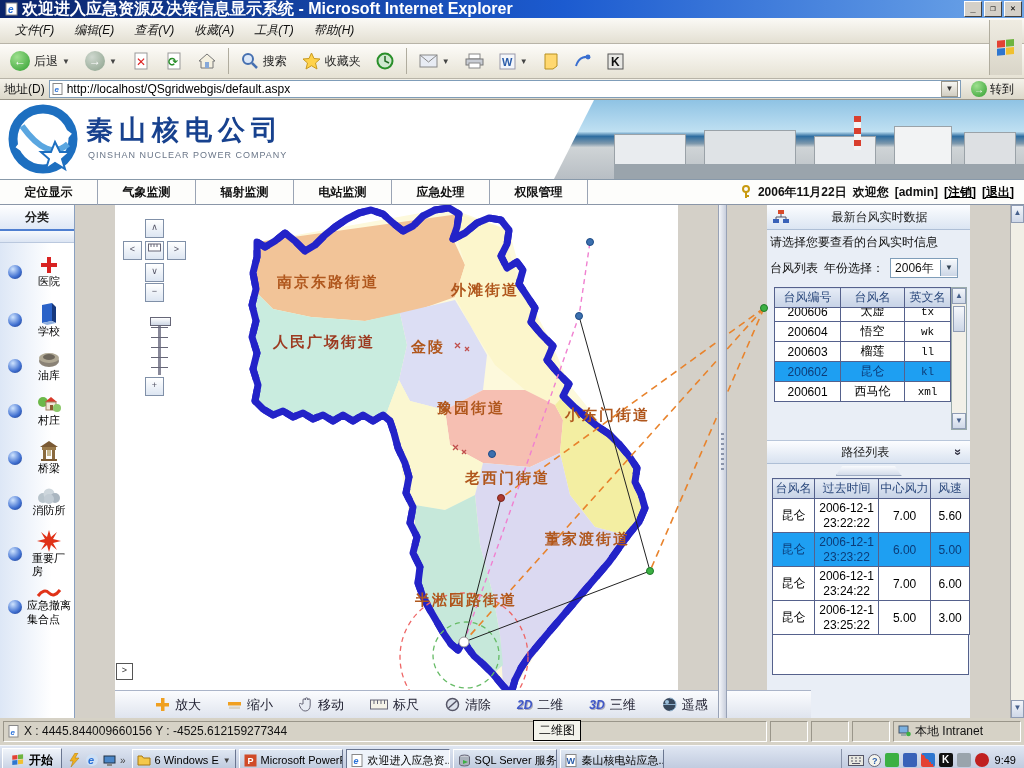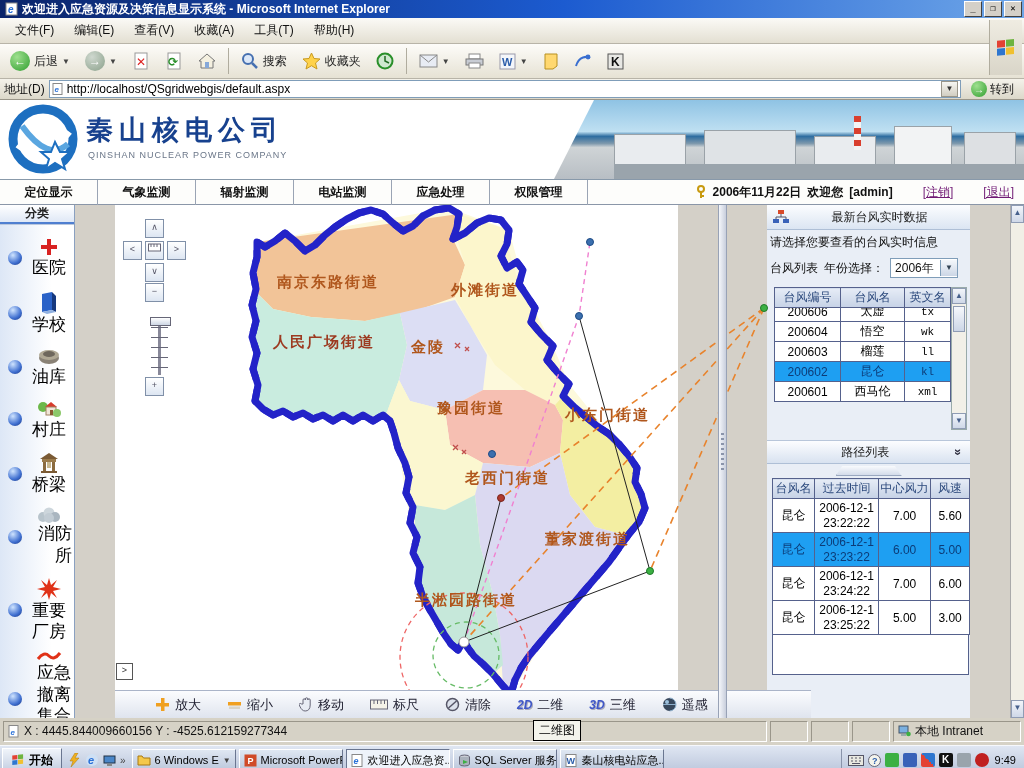--- a/index.html
+++ b/index.html
@@ -3,28 +3,28 @@
 <meta charset="utf-8">
 <style>
   html,body{margin:0;padding:0;background:#000;}
   .screen{position:relative;width:1024px;height:768px;overflow:hidden;
           font-family:"Liberation Sans","DejaVu Sans",sans-serif;font-size:12px;
           background:#d4d0c8;}
   
   .titlebar{height:18px;background:linear-gradient(90deg,#0a246a,#1c5bd0 55%,#6ea6e8);
             display:flex;align-items:center;padding:0 2px;color:#fff;}
   .titlebar .ticon{width:14px;height:14px;margin:0 3px;}
-  .ttext{font-weight:bold;font-size:12px;flex:1;white-space:nowrap;overflow:hidden;}
+  .ttext{font-weight:bold;font-size:16px;flex:1;white-space:nowrap;overflow:hidden;}
   .winbtns{display:flex;gap:2px;}
   .wbtn{width:16px;height:14px;background:#d4d0c8;border:1px solid;border-color:#fff #404040 #404040 #fff;
         color:#000;font-size:9px;line-height:12px;text-align:center;font-family:"DejaVu Sans Mono",monospace;}
   
   .menubar{height:25px;background:linear-gradient(#fbfaf6,#e3dfd2);display:flex;align-items:center;
            border-bottom:1px solid #b8b4a8;padding-left:6px;gap:2px;}
-  .menuitem{padding:3px 9px;color:#111;}
+  .menuitem{padding:3px 9px;color:#111;font-style:italic;}
   .winlogo{position:absolute;right:2px;top:20px;width:32px;height:55px;background:linear-gradient(#efece2,#d9d5c8);
            border-left:1px solid #b0ac9e;display:flex;align-items:center;justify-content:center;}
   .toolbar{height:34px;background:linear-gradient(#fdfcf9,#e6e2d4);display:flex;align-items:center;
            border-bottom:1px solid #b8b4a8;padding-left:4px;gap:3px;}
   .tbtn{display:flex;align-items:center;gap:4px;padding:2px 5px;border:1px solid transparent;border-radius:2px;color:#222;}
   .tsep{width:1px;height:26px;background:#b0ac9e;margin:0 3px;}
   .caret{font-size:8px;color:#444;}
   .cir{width:20px;height:20px;border-radius:50%;display:inline-flex;align-items:center;justify-content:center;
        color:#fff;font-weight:bold;font-size:12px;}
   .green{background:radial-gradient(circle at 35% 30%,#9fe08f,#2f9e2f);}
@@ -42,32 +42,32 @@
   .brandsub{position:absolute;left:88px;top:50px;color:#6a7688;font-size:9px;letter-spacing:1px;}
   .photo{position:absolute;right:0;top:0;width:470px;height:79px;
          background:linear-gradient(#8fc3e4 0%,#bfe0f2 40%,#2e6da0 46%,#7d98ac 55%,#cfd4d6 60%,#b8bec4 100%);
          clip-path:polygon(40px 0,100% 0,100% 100%,0 100%);}
   .bld{position:absolute;background:#e9ecef;border:1px solid #9aa2a8;}
   .chimney{position:absolute;width:7px;height:34px;background:repeating-linear-gradient(#d93f2e 0 6px,#f4f4f4 6px 12px);}
   
   .navbar{height:24px;background:#fdfdfb;border-bottom:1px solid #8a96a8;display:flex;align-items:center;}
   .navtab{width:97px;text-align:center;font-weight:bold;color:#111;border-right:1px solid #9aa4b4;padding:4px 0;}
   .userarea{margin-left:auto;display:flex;align-items:center;gap:6px;padding-right:10px;font-weight:bold;color:#111;}
-  .olink{color:#701a75;text-decoration:underline;font-weight:normal;margin-left:24px;}
+  .olink{color:#000000;text-decoration:underline;font-weight:bold;}
   
   .content{height:513px;display:flex;gap:40px;}
   .sidebar{width:88px;background:linear-gradient(90deg,#dde7f6,#ffffff 70%);border-right:1px solid #8aa0c0;display:flex;flex-direction:column;}
   .sbhead{height:24px;display:flex;align-items:center;justify-content:center;font-weight:bold;color:#222;
           background:linear-gradient(#ffffff,#dfe8f6);border-bottom:2px solid #4f7fd0;}
   .sbsub{height:11px;background:linear-gradient(#f6f9fd,#dce5f3);border-bottom:1px solid #bac8de;margin-bottom:6px;}
   .sbitem{display:flex;align-items:center;gap:4px;padding:6px 2px 6px 8px;}
   .sphere{width:14px;height:14px;border-radius:50%;flex:none;
           background:radial-gradient(circle at 35% 30%,#cfe4ff,#3f6fd0 60%,#16307a);}
   .sbcol{display:flex;flex-direction:column;align-items:center;width:46px;}
-  .sblabel{color:#000;font-size:17px;text-align:right;line-height:1.25;}
+  .sblabel{color:#000;font-size:11px;text-align:left;line-height:1.25;}
   
   .maparea{width:696px;position:relative;background:#fff;}
   .mapcanvas{position:absolute;left:0;top:0;width:696px;height:485px;}
   .maplabel{position:absolute;color:#b0571d;font-weight:bold;font-size:15px;letter-spacing:2px;white-space:nowrap;
             font-family:"Liberation Serif","DejaVu Serif",serif;}
   .mapnav{position:absolute;left:6px;top:14px;width:66px;}
   .mnbtn{position:absolute;width:17px;height:17px;background:linear-gradient(#ffffff,#dde6f2);
          border:1px solid #8090a8;color:#556;font-size:9px;text-align:center;line-height:15px;}
   .slider{position:absolute;left:37px;top:100px;width:3px;height:56px;background:#889;}
   .stick{position:absolute;left:30px;width:17px;height:1px;background:#667;}

